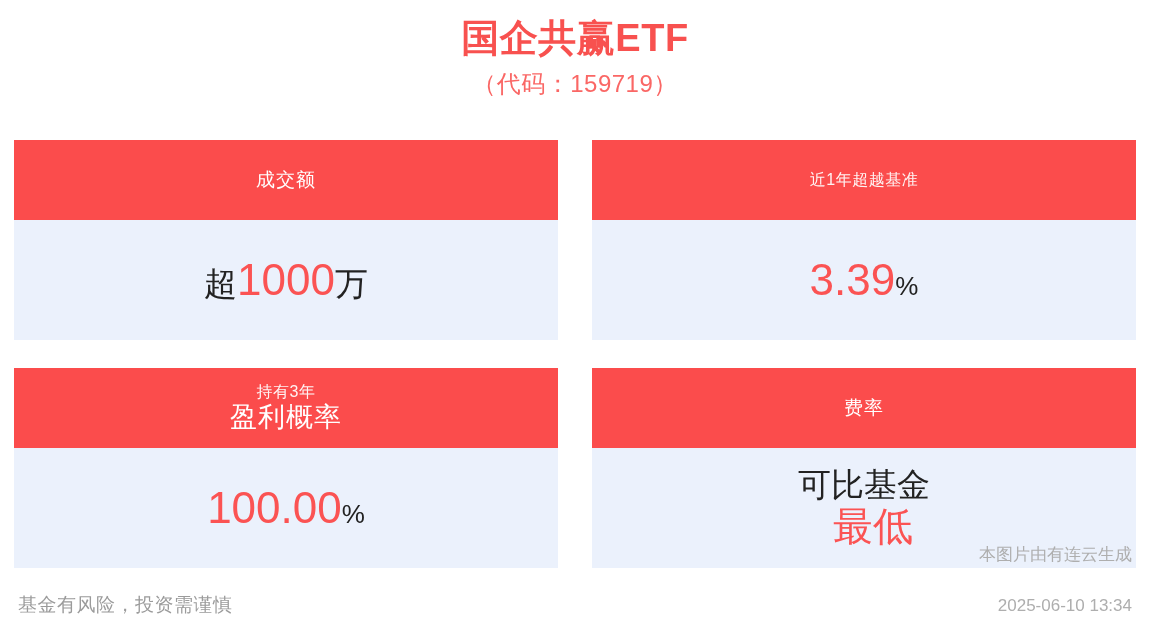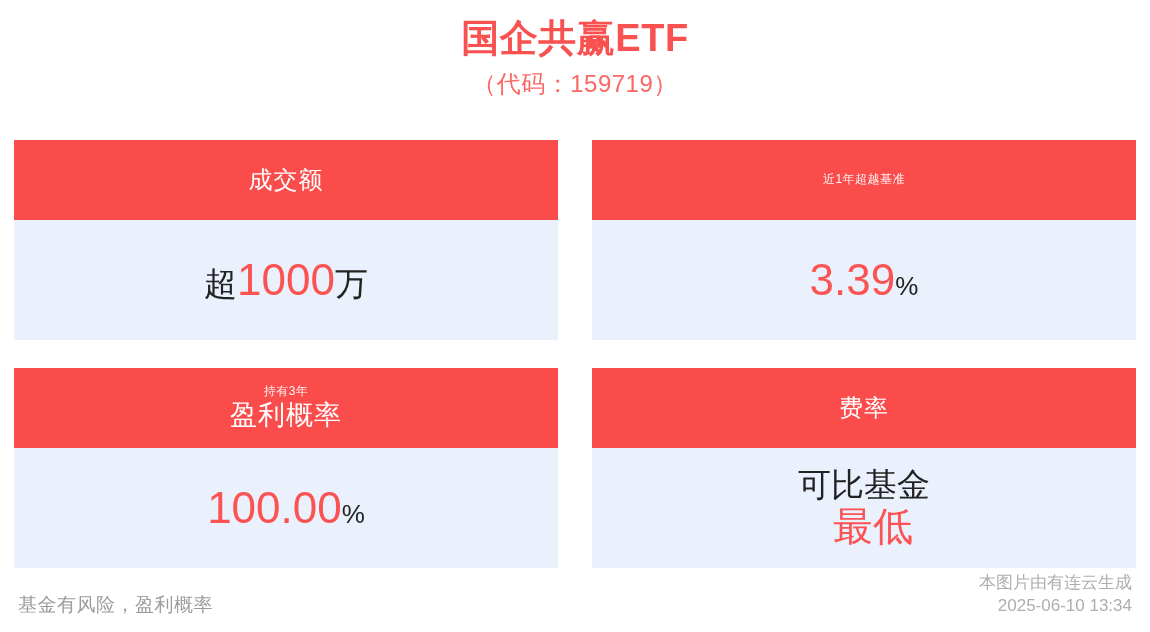--- a/index.html
+++ b/index.html
@@ -56,34 +56,34 @@
     background: #fb4c4c;
     height: 80px;
     flex: 0 0 80px;
     display: flex;
     flex-direction: column;
     align-items: center;
     justify-content: center;
     color: #ffffff;
   }
   .card-head .eyebrow {
-    font-size: 12px;
+    font-size: 16px;
     line-height: 1.1;
     color: rgba(255,255,255,0.93);
     letter-spacing: 0.5px;
     margin-bottom: 1px;
   }
   .card-head .head-main {
     font-size: 27px;
     line-height: 1.15;
     letter-spacing: 1px;
     color: #ffffff;
   }
   .card-head.single .head-main {
-    font-size: 24px;
+    font-size: 19px;
   }
   .card-body {
     background: #ebf1fc;
     flex: 1 1 auto;
     display: flex;
     flex-direction: column;
     align-items: center;
     justify-content: center;
     color: #1c1c1c;
   }
@@ -138,20 +138,21 @@
     letter-spacing: 0.5px;
   }
   .footer-right {
     text-align: right;
     font-size: 17px;
     color: #aeaeae;
     line-height: 1.35;
   }
   .footer-right div {
     display: block;
+    margin-top: 28px;
   }
 </style>
 </head>
 <body>
 
 <div class="page-header">
   <div class="page-title">国企共赢ETF</div>
   <div class="page-subtitle">（代码：159719）</div>
 </div>
 
@@ -203,18 +204,18 @@
       <div class="stack">
         <span class="val-dark size-md">可比基金</span>
         <span class="val-red size-lg">最低</span>
       </div>
     </div>
   </div>
 
 </div>
 
 <div class="footer">
-  <div class="footer-left">基金有风险，盈利概率</div>
+  <div class="footer-left">基金有风险，投资需谨慎</div>
   <div class="footer-right">
     <div>本图片由有连云生成</div>
     <div>2025-06-10 13:34</div>
   </div>
 </div>
 
 </body></html>

